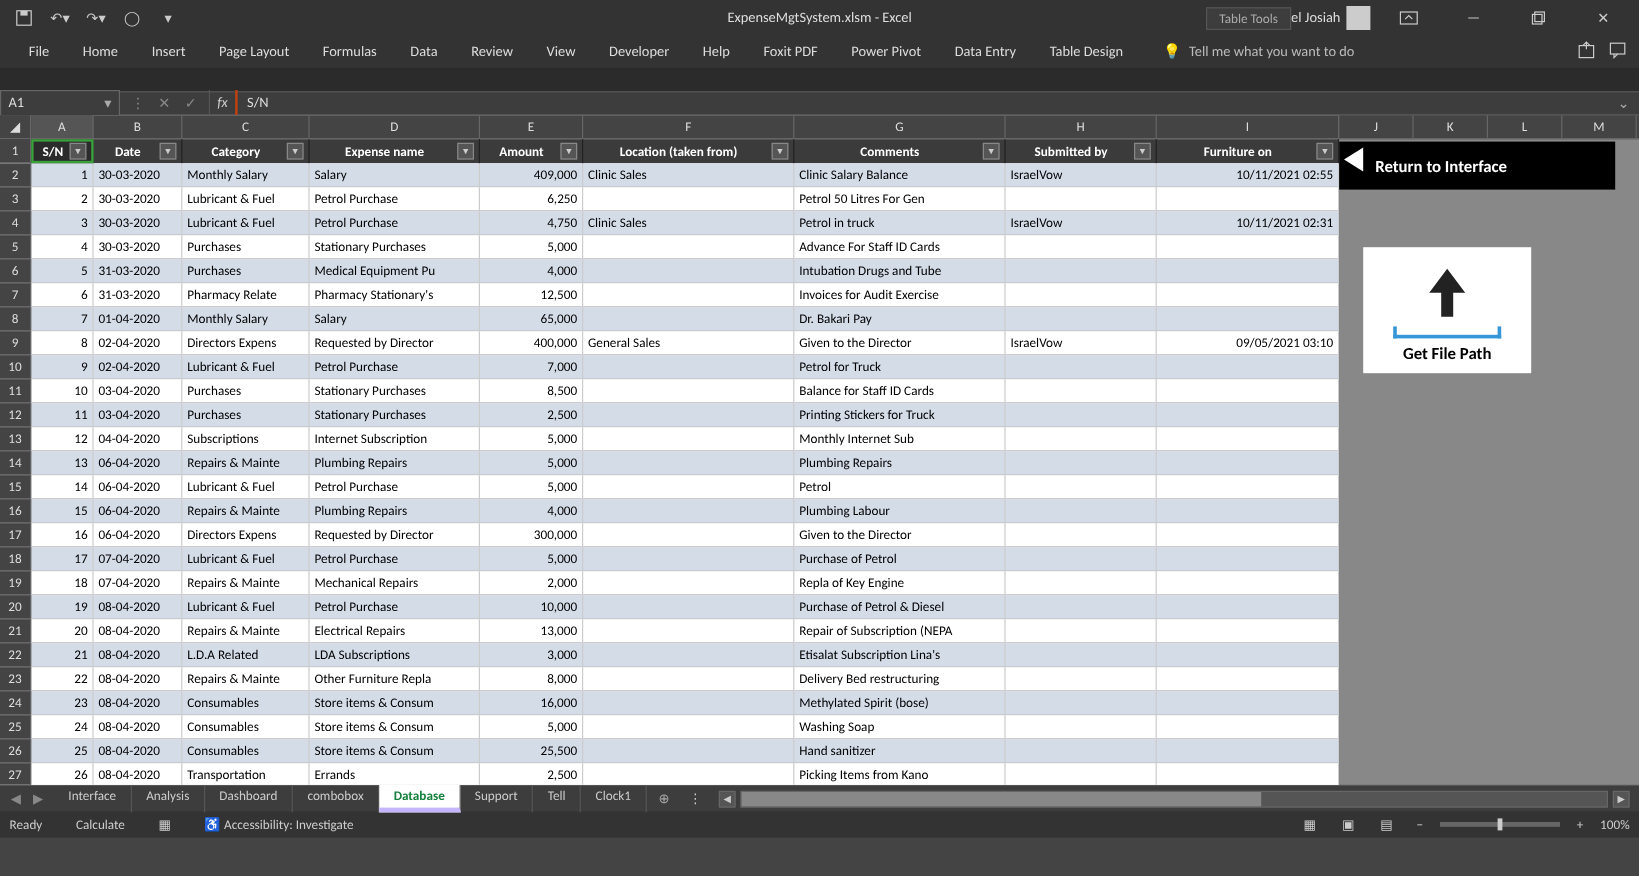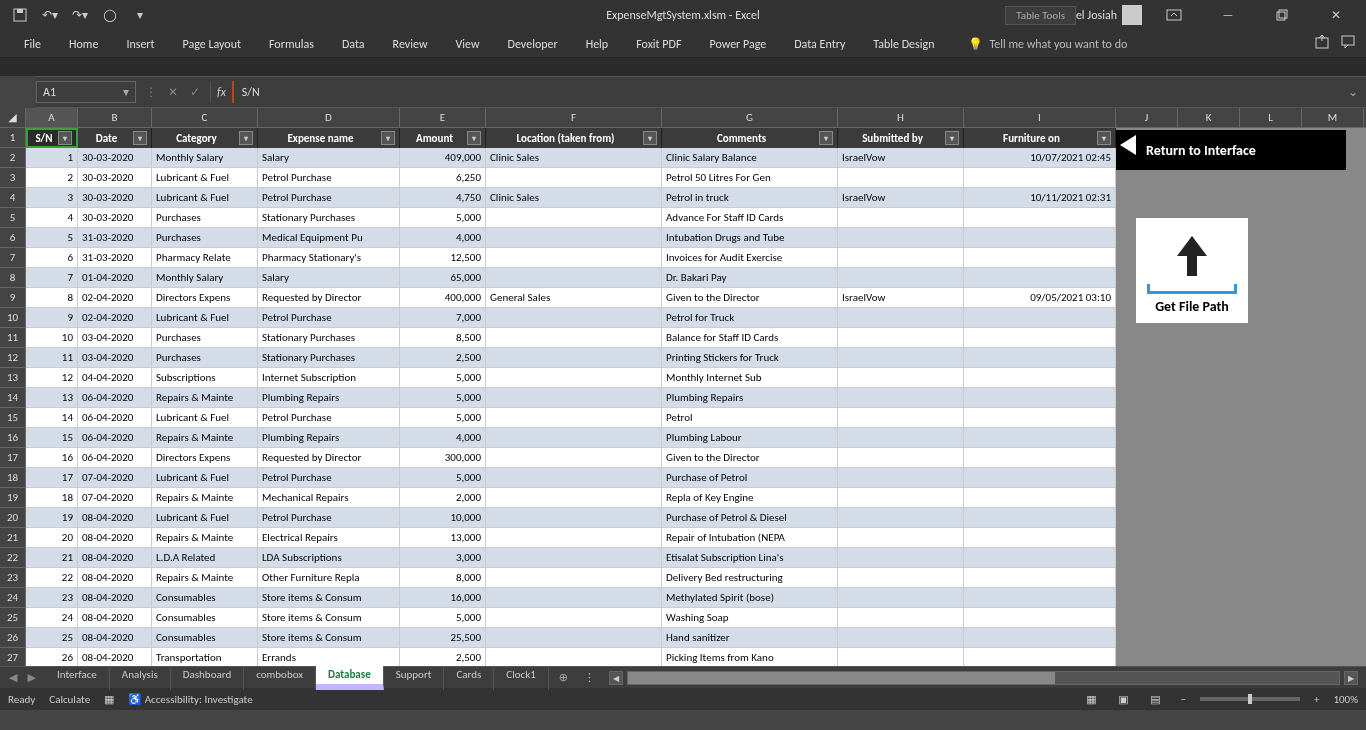--- a/index.html
+++ b/index.html
@@ -19,21 +19,21 @@
   
   .ribbon-tabs { height: 28px; background:#333; display:flex; align-items:center; color:#ddd; padding-left:10px; gap:0; border-bottom:1px solid #222; }
   .ribbon-tab { padding: 6px 14px; cursor:pointer; font-size:12px; }
   .telme { margin-left:20px; display:flex; align-items:center; gap:6px; color:#bbb; font-size:12px; }
   .ribbon-right { margin-left:auto; display:flex; align-items:center; padding-right:10px; gap:10px; color:#ccc; }
   
   
   .ribbon-spacer { height: 18px; background:#2b2b2b; }
   
   
-  .formula-row { height: 32px; background:#3d3d3d; display:flex; align-items:center; border-top:1px solid #555; border-bottom:1px solid #555;margin-left:36px; }
+  .formula-row { height: 20px; background:#3d3d3d; display:flex; align-items:center; border-top:1px solid #555; border-bottom:1px solid #555; }
   .namebox { width:100px; height:22px; background:#3d3d3d; color:#ddd; border:1px solid #666; padding:2px 6px; font-size:12px; display:flex; align-items:center; justify-content:space-between; }
   .namebox-dd { color:#aaa; }
   .fx-btns { display:flex; align-items:center; gap:4px; padding:0 6px; border-right:1px solid #555; height:22px; }
   .fx-btn { color:#888; width:18px; text-align:center; }
   .fx-label { font-style:italic; color:#ccc; padding:0 6px; border-right:2px solid #c2410c; height:22px; display:flex; align-items:center; }
   .formula-input { flex:1; color:#ddd; padding:0 8px; font-size:12px; }
   .formula-exp { color:#aaa; padding:0 8px; }
   
   
   .grid-wrap { position:relative; height: 558px; background:#555; display:flex; }
@@ -62,43 +62,43 @@
   .row.odd { background:#fff; }
   .cell { border-right:1px solid #ccc; border-bottom:1px solid #ccc; padding:0 4px; display:flex; align-items:center; overflow:hidden; white-space:nowrap; }
   .cell.num { justify-content:flex-end; }
   
   
   .right-area { flex:1; background:#888; position:relative; }
   .extra-cols { height:20px; background:#444; display:flex; color:#ddd; font-size:11px; border-bottom:1px solid #666; }
   .return-btn { position:absolute; top:22px; left:0; width:230px; height:40px; background:#000; color:#fff; display:flex; align-items:center; font-weight:700; font-size:14px; padding-left:30px; }
   .return-btn::before { content:''; position:absolute; left:4px; top:5px; width:0; height:0; border-top:10px solid transparent; border-bottom:10px solid transparent; border-right:16px solid #fff; }
   .float-box { position:absolute; background:#fff; padding:8px; display:flex; flex-direction:column; align-items:center; gap:4px; }
-  .getfile { top:110px; left:20px; width:112px; }
+  .getfile { top:110px; left:20px; width:140px; }
   .import { top:260px; left:10px; width:170px; }
   .float-label { font-size:14px; font-weight:700; color:#000; }
   .icon-up { width:60px; height:60px; position:relative; }
   .icon-up svg { width:100%; height:100%; }
   .tray { width:90px; height:10px; border:3px solid #3696d8; border-top:none; margin-top:-6px; }
   .icon-import { width:100px; height:90px; }
   .icon-import svg { width:100%; height:100%; }
   
   
   .sheet-tabs { height:22px; background:#3d3d3d; display:flex; align-items:center; color:#ccc; font-size:11px; border-top:1px solid #555; }
   .sheet-nav { display:flex; padding:0 6px; gap:4px; }
   .sheet-nav-btn { color:#888; padding:0 3px; cursor:pointer; }
   .tab { padding:3px 12px; border-right:1px solid #555; cursor:pointer; }
-  .tab.active { background:#fff; color:#14803c; font-weight:600; border-bottom:6px solid #c4b5fd; }
+  .tab.active { background:#fff; color:#14803c; font-weight:600; border-bottom:4px solid #c4b5fd; }
   .tab-add { padding:3px 10px; color:#aaa; cursor:pointer; }
   .hscroll-area { flex:1; display:flex; align-items:center; padding:0 8px; gap:4px; }
   .hscroll { flex:1; height:14px; background:#555; border:1px solid #666; position:relative; }
   .hscroll-thumb { position:absolute; left:0; top:0; width:60%; height:100%; background:#888; }
   .hbtn { width:14px; height:14px; background:#555; border:1px solid #666; display:flex; align-items:center; justify-content:center; font-size:8px; }
   
   
-  .statusbar { height:22px; background:#333; display:flex; align-items:center; color:#ccc; font-size:11px; padding:0 8px; gap:14px; }
+  .statusbar { height:22px; background:#333; display:flex; align-items:center; color:#ccc; font-size:11px; padding:0 8px; gap:28px; }
   .sb-right { margin-left:auto; display:flex; align-items:center; gap:10px; }
   .view-btn { width:22px; height:16px; display:flex; align-items:center; justify-content:center; cursor:pointer; }
   .zoom-slider { width:100px; height:4px; background:#666; position:relative; }
   .zoom-thumb { position:absolute; left:48%; top:-3px; width:4px; height:10px; background:#ccc; }
   .zoom-btn { padding:0 4px; cursor:pointer; }
 </style>
 </head>
 <body>
 
 <div class="titlebar">
@@ -144,21 +144,21 @@
       <div class="ribbon-tab">Home</div>
       <div class="ribbon-tab">Insert</div>
       <div class="ribbon-tab">Page Layout</div>
       <div class="ribbon-tab">Formulas</div>
       <div class="ribbon-tab">Data</div>
       <div class="ribbon-tab">Review</div>
       <div class="ribbon-tab">View</div>
       <div class="ribbon-tab">Developer</div>
       <div class="ribbon-tab">Help</div>
       <div class="ribbon-tab">Foxit PDF</div>
-      <div class="ribbon-tab">Power Page</div>
+      <div class="ribbon-tab">Power Pivot</div>
       <div class="ribbon-tab">Data Entry</div>
       <div class="ribbon-tab">Table Design</div>
     </div>
   <div class="telme">
     <span>💡</span>
     <span>Tell me what you want to do</span>
   </div>
   <div class="ribbon-right">
     <span><svg width="16" height="16" viewBox="0 0 16 16">
           <rect x="2" y="4" width="12" height="10" fill="none" stroke="#ccc"></rect>
@@ -247,21 +247,21 @@
         <div class="row even">
           <div class="rowhead">2</div>
           <div class="cell colA num">1</div>
           <div class="cell colB">30-03-2020</div>
           <div class="cell colC">Monthly Salary</div>
           <div class="cell colD">Salary</div>
           <div class="cell colE num">409,000</div>
           <div class="cell colF">Clinic Sales</div>
           <div class="cell colG">Clinic Salary Balance</div>
           <div class="cell colH">IsraelVow</div>
-          <div class="cell colI num">10/07/2021 02:45</div>
+          <div class="cell colI num">10/11/2021 02:55</div>
         </div>
         <div class="row odd">
           <div class="rowhead">3</div>
           <div class="cell colA num">2</div>
           <div class="cell colB">30-03-2020</div>
           <div class="cell colC">Lubricant &amp; Fuel</div>
           <div class="cell colD">Petrol Purchase</div>
           <div class="cell colE num">6,250</div>
           <div class="cell colF"></div>
           <div class="cell colG">Petrol 50 Litres For Gen</div>
@@ -473,21 +473,21 @@
           <div class="cell colI num"></div>
         </div>
         <div class="row odd">
           <div class="rowhead">21</div>
           <div class="cell colA num">20</div>
           <div class="cell colB">08-04-2020</div>
           <div class="cell colC">Repairs &amp; Mainte</div>
           <div class="cell colD">Electrical Repairs</div>
           <div class="cell colE num">13,000</div>
           <div class="cell colF"></div>
-          <div class="cell colG">Repair of Intubation (NEPA</div>
+          <div class="cell colG">Repair of Subscription (NEPA</div>
           <div class="cell colH"></div>
           <div class="cell colI num"></div>
         </div>
         <div class="row even">
           <div class="rowhead">22</div>
           <div class="cell colA num">21</div>
           <div class="cell colB">08-04-2020</div>
           <div class="cell colC">L.D.A Related</div>
           <div class="cell colD">LDA Subscriptions</div>
           <div class="cell colE num">3,000</div>
@@ -586,21 +586,21 @@
     <span class="sheet-nav-btn">◀</span>
     <span class="sheet-nav-btn">▶</span>
   </div>
   <div id="sheet-tabs-container" style="display:flex;">
       <div class="tab">Interface</div>
       <div class="tab">Analysis</div>
       <div class="tab">Dashboard</div>
       <div class="tab">combobox</div>
       <div class="tab active">Database</div>
       <div class="tab">Support</div>
-      <div class="tab">Cards</div>
+      <div class="tab">Tell</div>
       <div class="tab">Clock1</div>
     </div>
   <div class="tab-add">⊕</div>
   <span style="padding:0 6px">⋮</span>
   <div class="hscroll-area">
     <div class="hbtn">◀</div>
     <div class="hscroll">
         <div class="hscroll-thumb"></div>
       </div>
     <div class="hbtn">▶</div>

